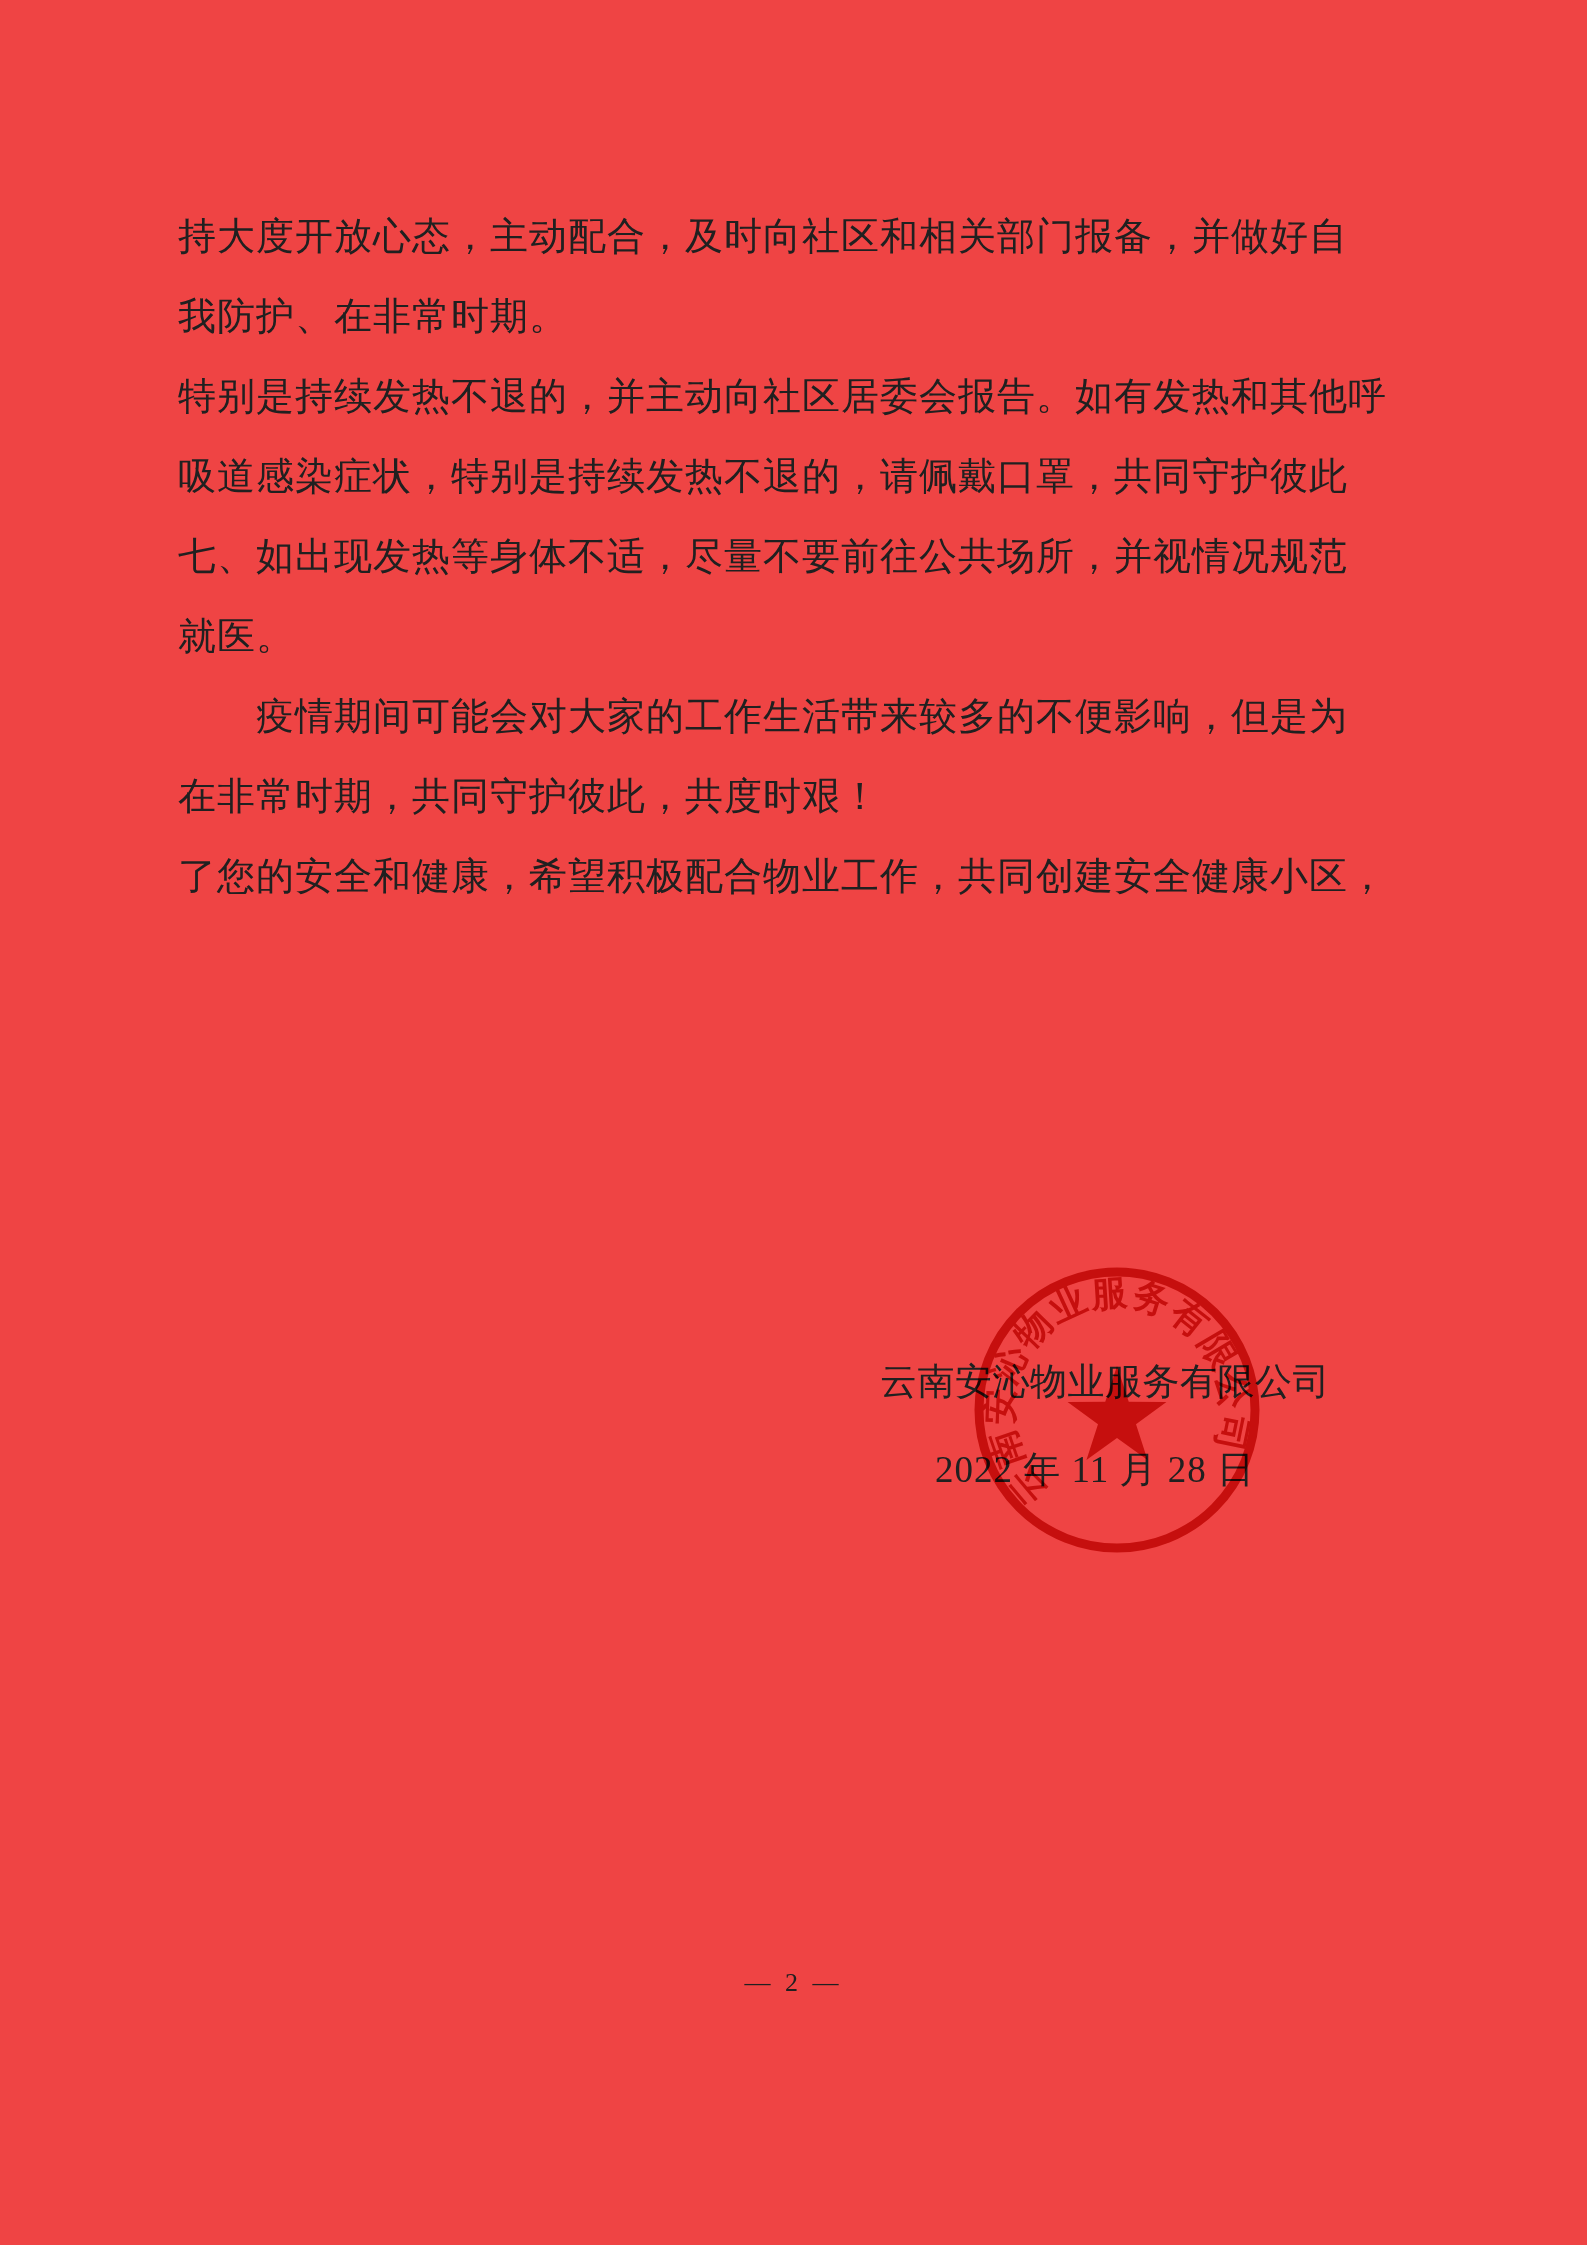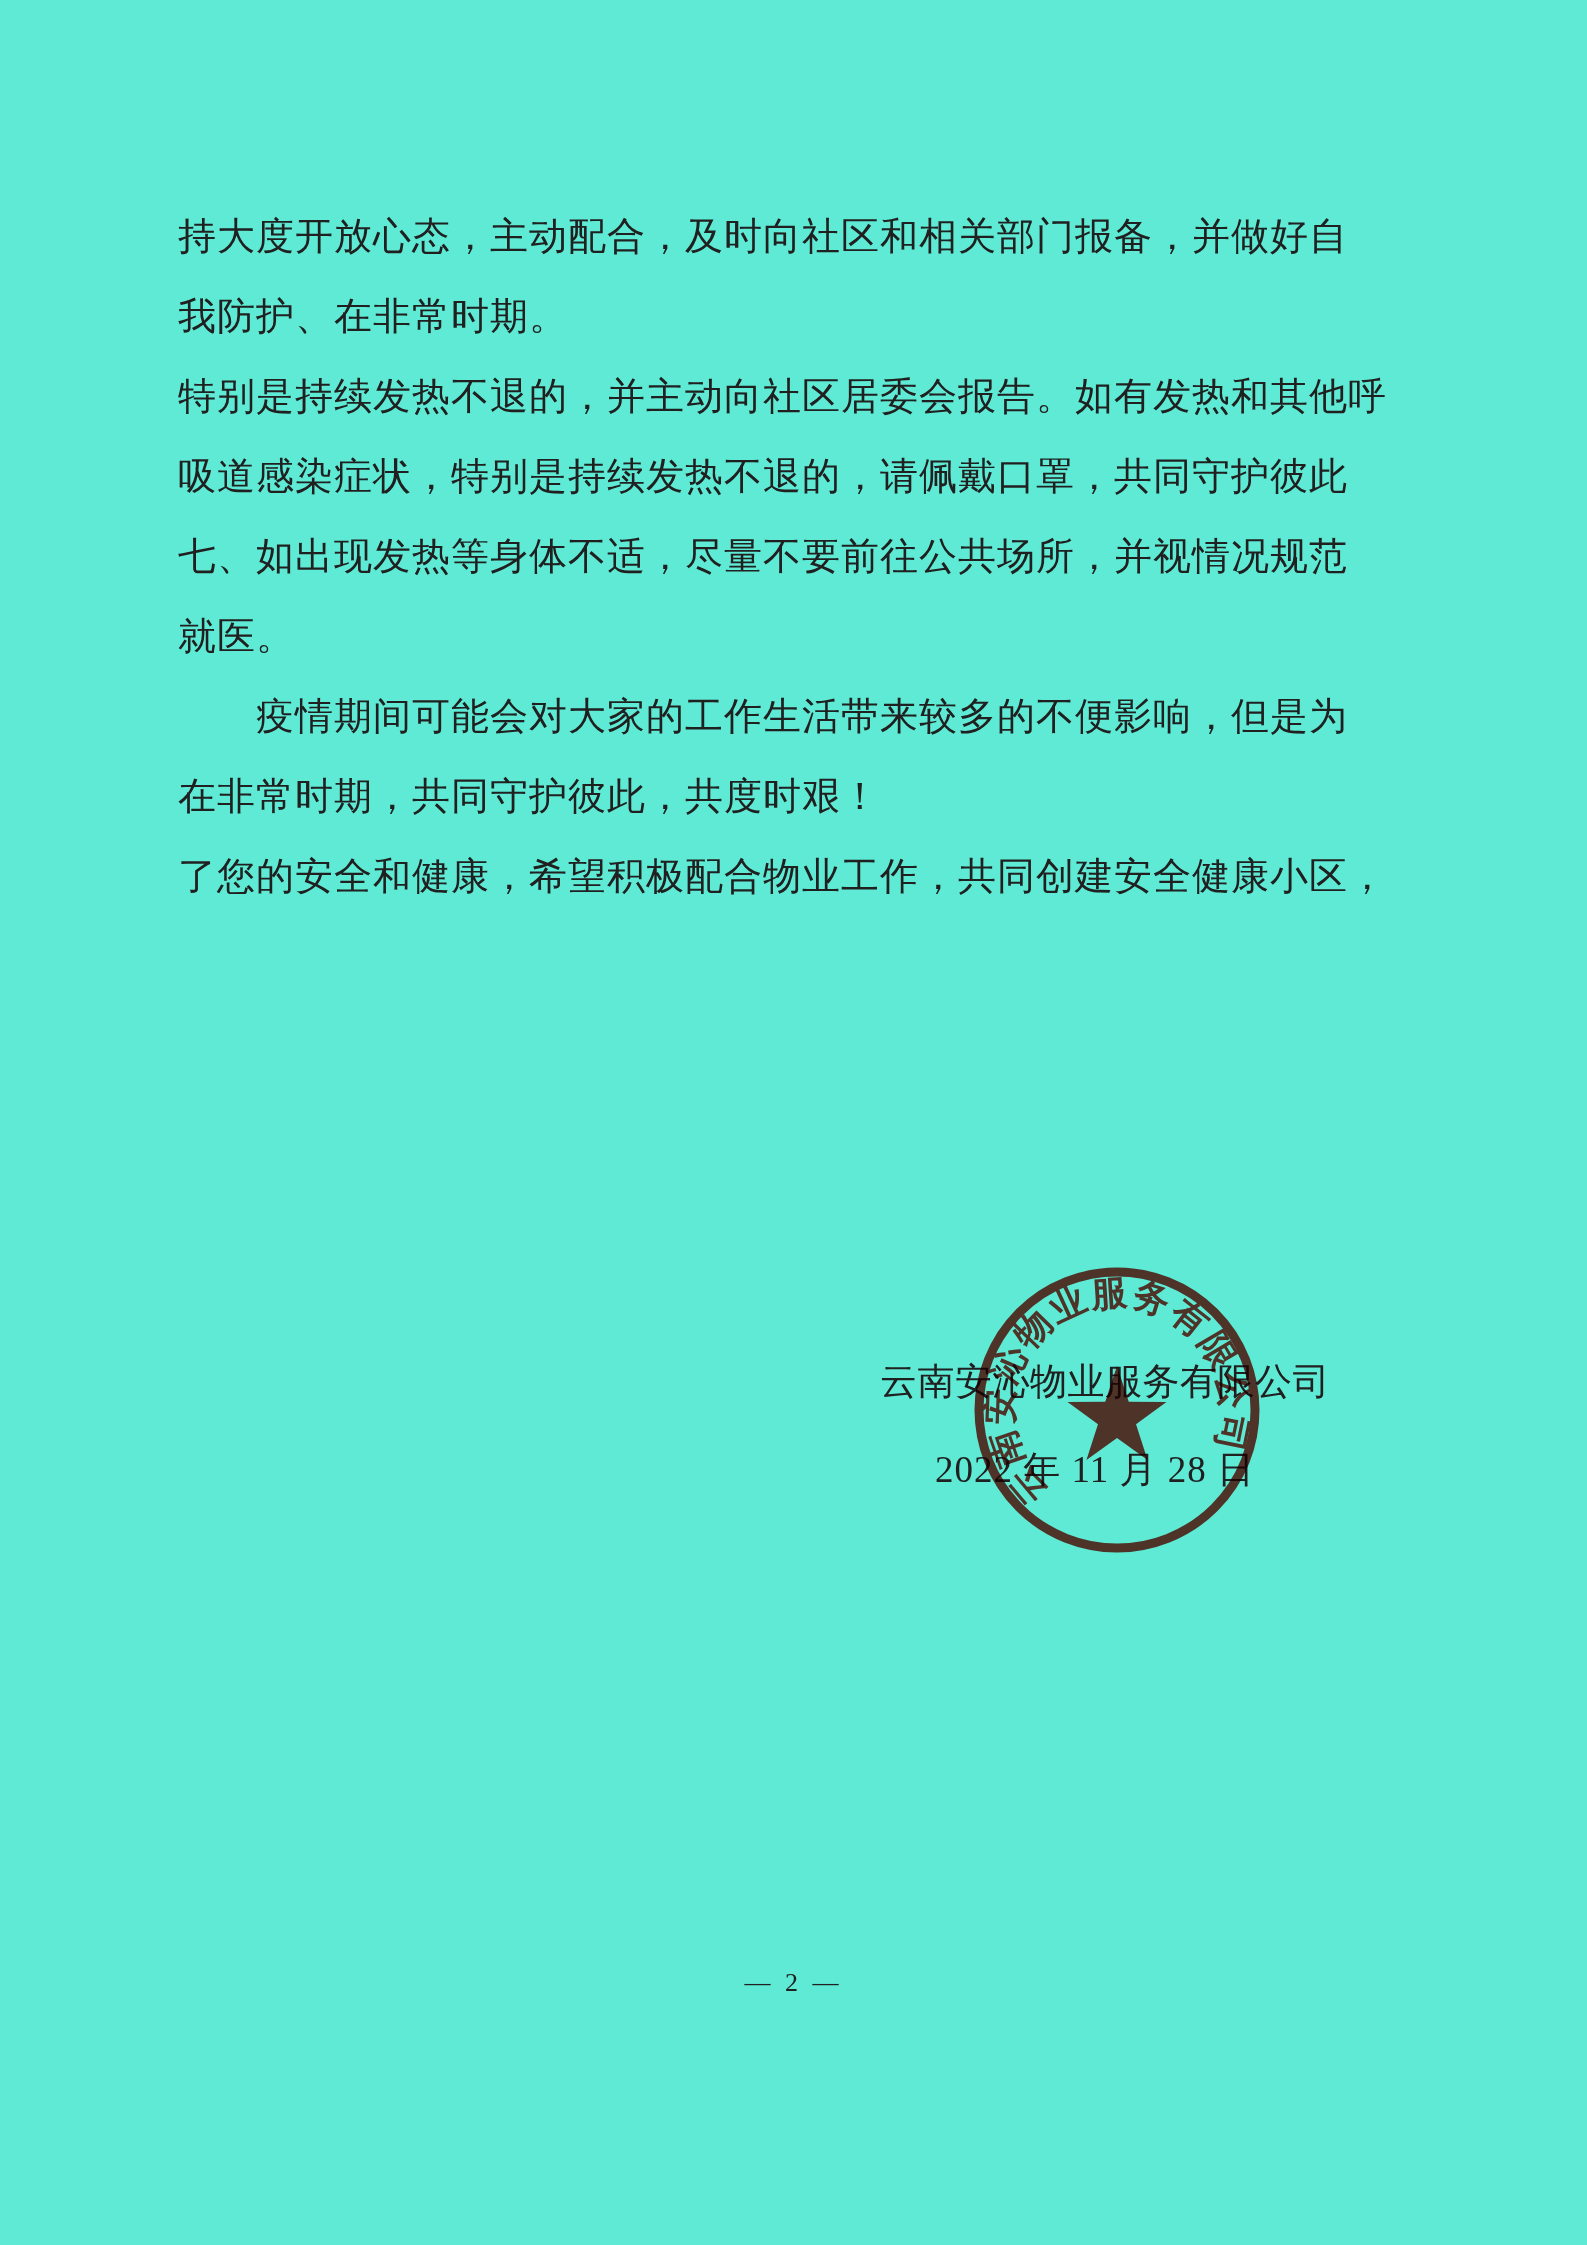--- a/index.html
+++ b/index.html
@@ -1,20 +1,20 @@
 <!DOCTYPE html>
 <html><head>
 <meta charset="utf-8">
 <style>
   html,body{margin:0;padding:0;background:#e8e8e8;}
   .page{
     position:relative;
     width:1587px;height:2245px;
     margin:0 auto;
-    background:#5eead4;
+    background:#ef4444;
     overflow:hidden;
     font-family:"Liberation Serif","DejaVu Serif",serif;
     color:#1c1c1c;
   }
   .content{
     position:absolute;
     left:178px;top:196px;
     width:1210px;
   }
   .bline{

